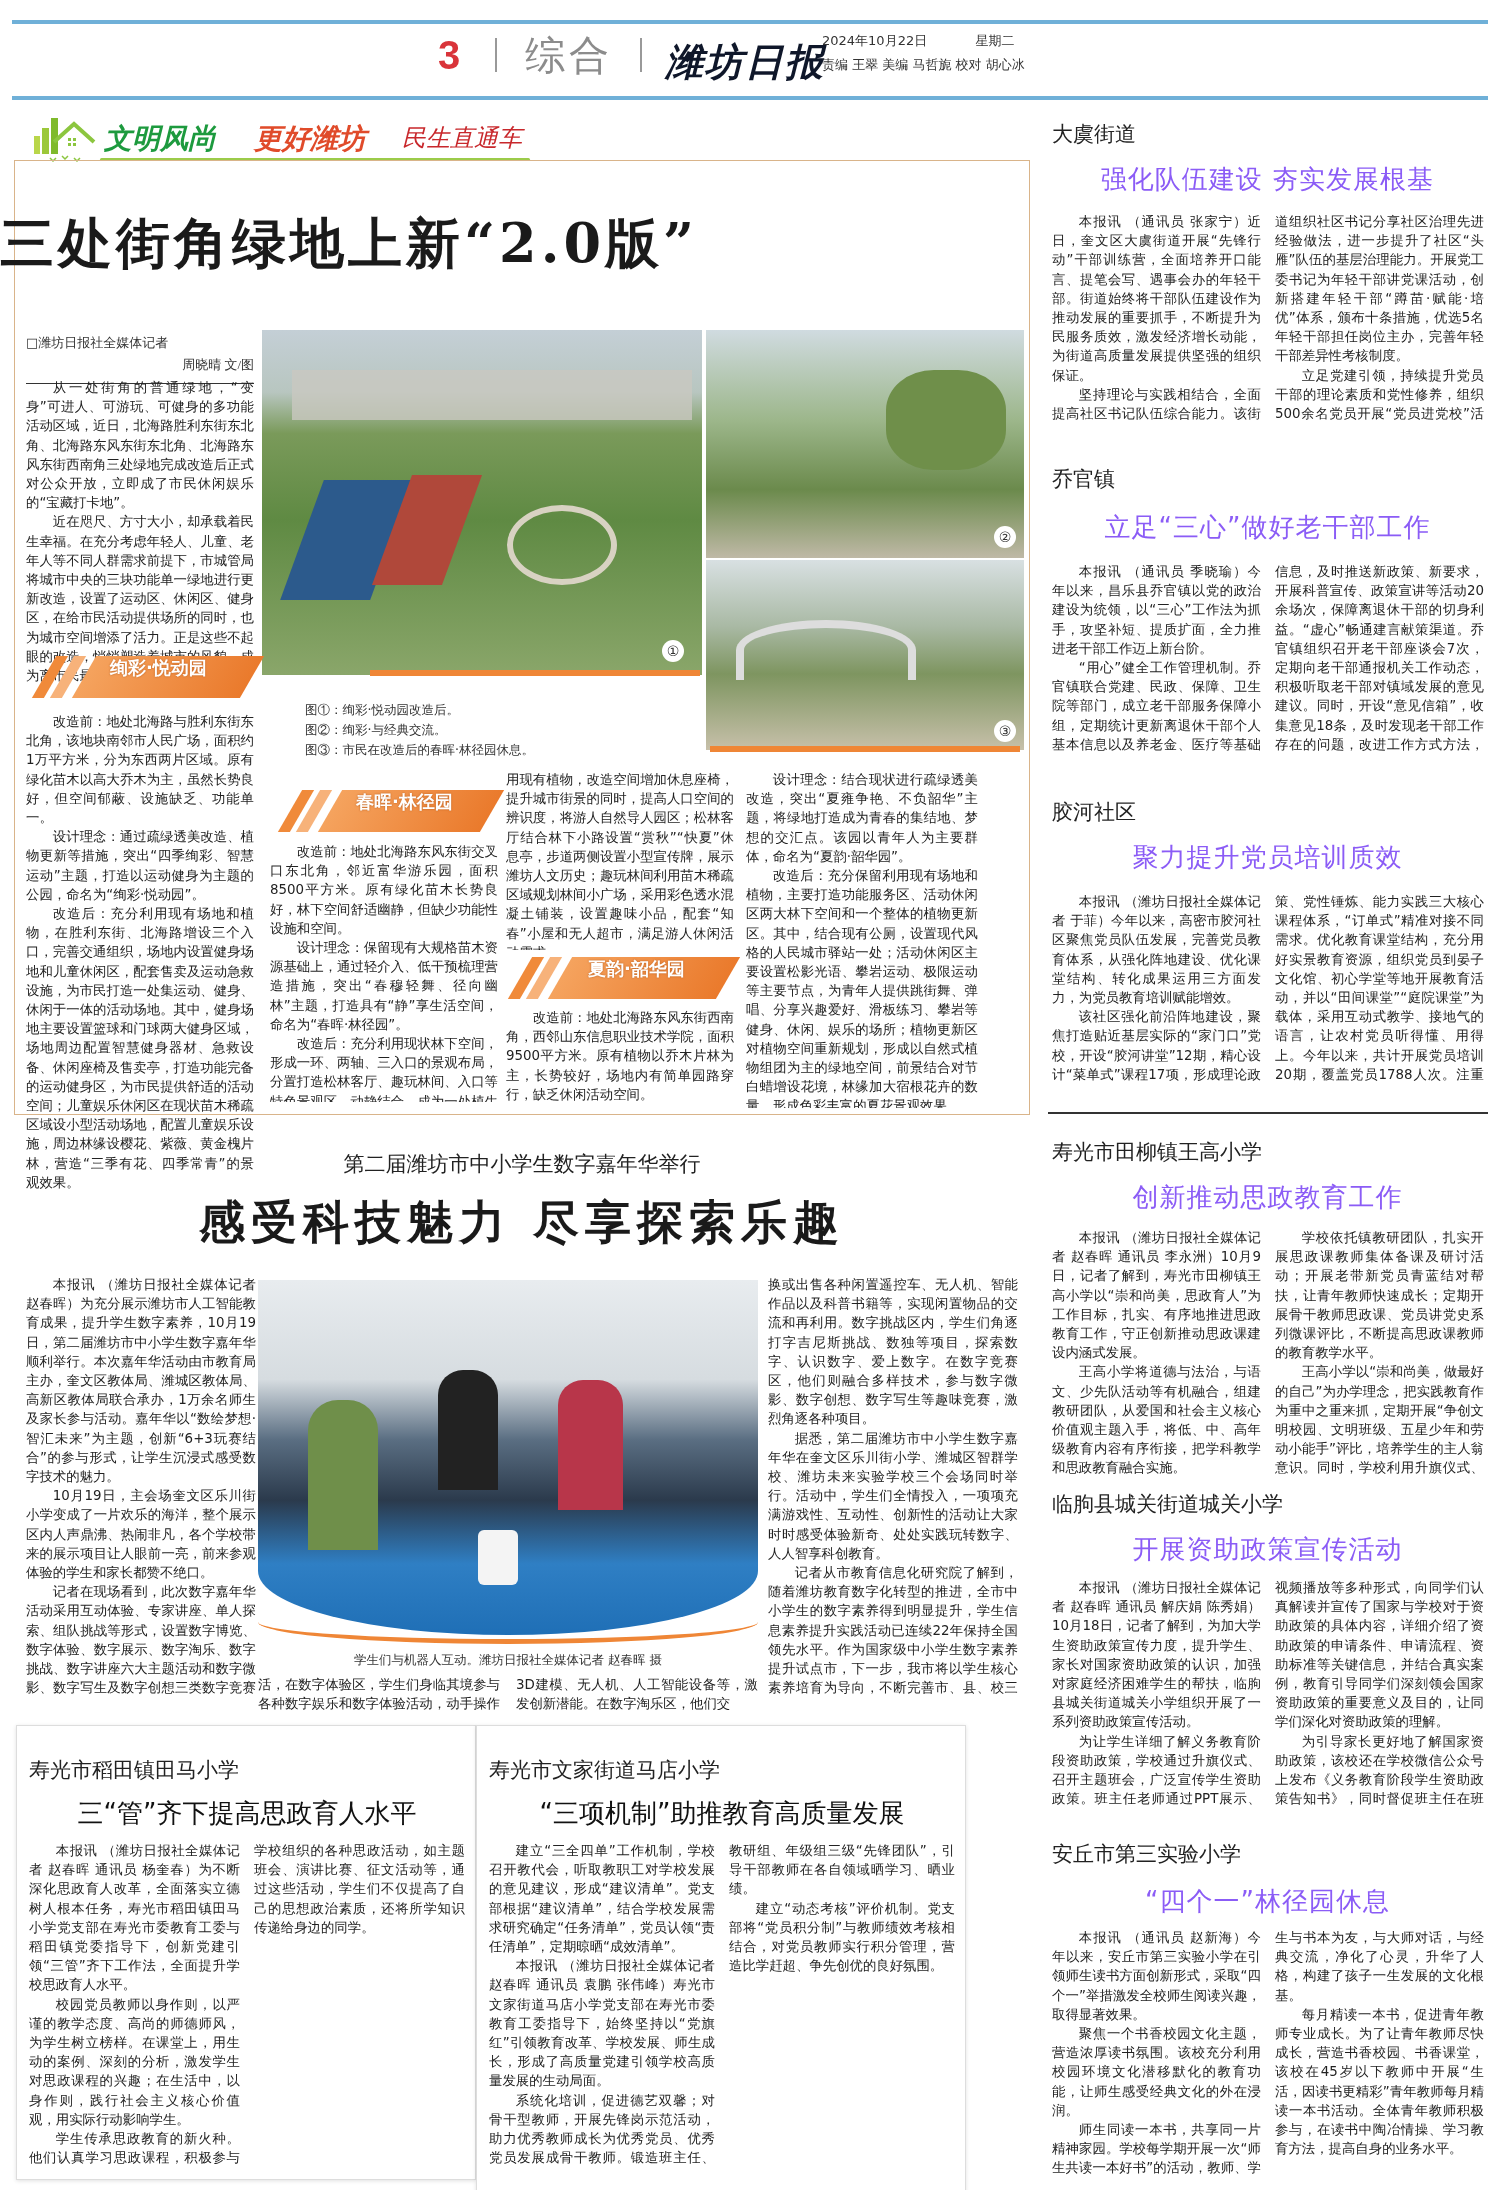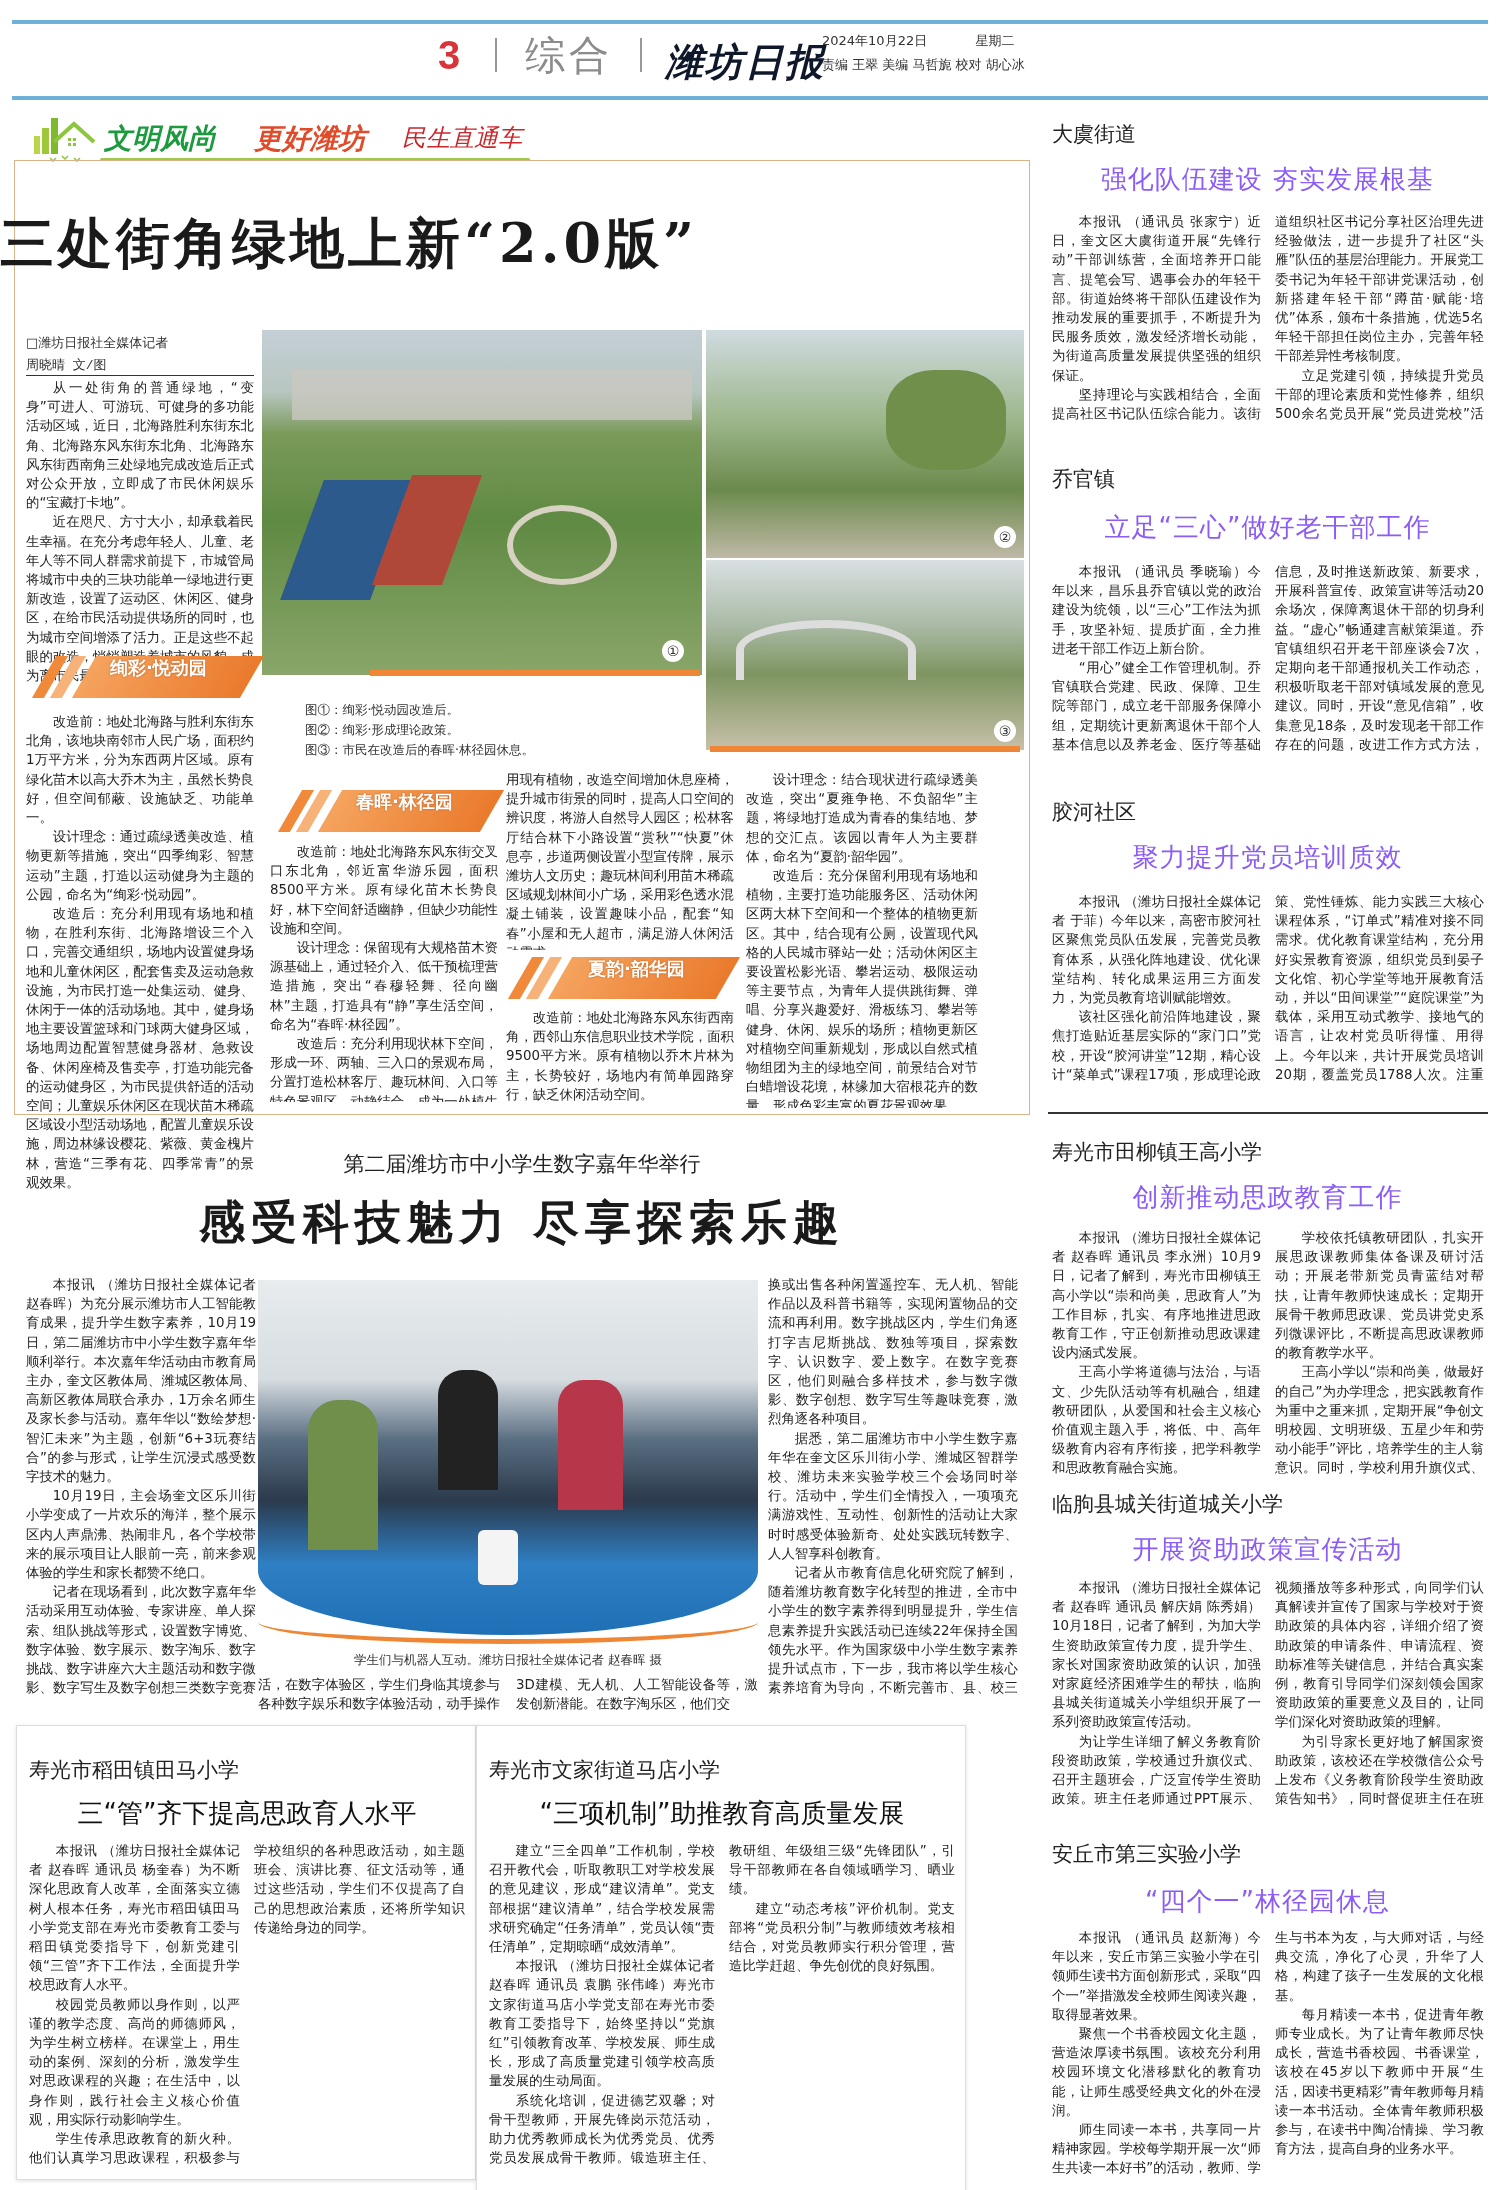--- a/index.html
+++ b/index.html
@@ -75,21 +75,21 @@
   <span class="t2">更好潍坊</span>
   <span class="t3">民生直通车</span>
 </div>
 <div class="frame-topline"></div>
 <div class="frame"></div>
 
 <div class="big-title" style="top:208px">三处街角绿地上新“2.0版”</div>
 
 <div class="byline-box" style="left:26px;top:334px;width:228px">
   <div>□潍坊日报社全媒体记者</div>
-  <div style="border-bottom:1.5px solid #333;padding-bottom:1px;margin-top:4px;font-family:Liberation Mono, monospace">周晓晴 文/图</div>
+  <div style="text-align:right;border-bottom:1.5px solid #333;padding-bottom:9px;margin-top:4px;font-family:Liberation Serif, serif">周晓晴 文/图</div>
 </div>
 <div class="col" style="left:26px;top:378px;width:228px">
   <p>从一处街角的普通绿地，“变身”可进人、可游玩、可健身的多功能活动区域，近日，北海路胜利东街东北角、北海路东风东街东北角、北海路东风东街西南角三处绿地完成改造后正式对公众开放，立即成了市民休闲娱乐的“宝藏打卡地”。</p>
   <p>近在咫尺、方寸大小，却承载着民生幸福。在充分考虑年轻人、儿童、老年人等不同人群需求前提下，市城管局将城市中央的三块功能单一绿地进行更新改造，设置了运动区、休闲区、健身区，在给市民活动提供场所的同时，也为城市空间增添了活力。正是这些不起眼的改造，悄悄塑造着城市的风貌，成为离市民最近的“诗和远方”。</p>
 </div>
 
 <div class="photo" style="left:262px;top:330px;width:440px;height:345px;background:linear-gradient(180deg,#c4cfd6 0%,#b8c6c0 18%,#7a9a5a 30%,#5f8a43 55%,#8aa66a 100%)">
   <div style="position:absolute;left:30px;top:40px;width:400px;height:50px;background:#c9c8c0;opacity:.8"></div>
   <div style="position:absolute;left:40px;top:150px;width:90px;height:120px;background:#2c5a8c;transform:skewX(-20deg)"></div>
   <div style="position:absolute;left:130px;top:145px;width:70px;height:110px;background:#b0483a;transform:skewX(-20deg)"></div>
@@ -102,21 +102,21 @@
 </div>
 <div class="photo" style="left:706px;top:560px;width:318px;height:190px;background:linear-gradient(180deg,#d8e0e2 0%,#a9b9a4 35%,#7e9560 60%,#c7c0aa 100%)">
   <div style="position:absolute;left:30px;top:60px;width:180px;height:60px;border:8px solid #ddd;border-bottom:none;border-radius:50% 50% 0 0"></div>
   <div style="position:absolute;left:288px;top:160px;width:22px;height:22px;border-radius:50%;background:#fff;font:14px 'DejaVu Sans',sans-serif;text-align:center;line-height:22px;color:#333">③</div>
 </div>
 <div style="position:absolute;left:370px;top:670px;width:330px;height:6px;background:#ef8636"></div>
 <div style="position:absolute;left:710px;top:746px;width:310px;height:6px;background:#ef8636"></div>
 
 <div class="caption" style="left:305px;top:700px;width:300px">
   <div>图①：绚彩·悦动园改造后。</div>
-  <div>图②：绚彩·形成理论政策。</div>
+  <div>图②：绚彩·与经典交流。</div>
   <div>图③：市民在改造后的春晖·林径园休息。</div>
 </div>
 
 <div class="banner" style="left:32px;top:656px;width:220px">
   <div class="stripe" style="left:12px;width:12px"></div>
   <div class="stripe" style="left:30px;width:12px;background:#f7b27a"></div>
   <div class="main" style="left:52px;width:168px"></div>
   <div class="lbl" style="left:78px">绚彩·悦动园</div>
 </div>
 <div class="col" style="left:26px;top:712px;width:228px">

